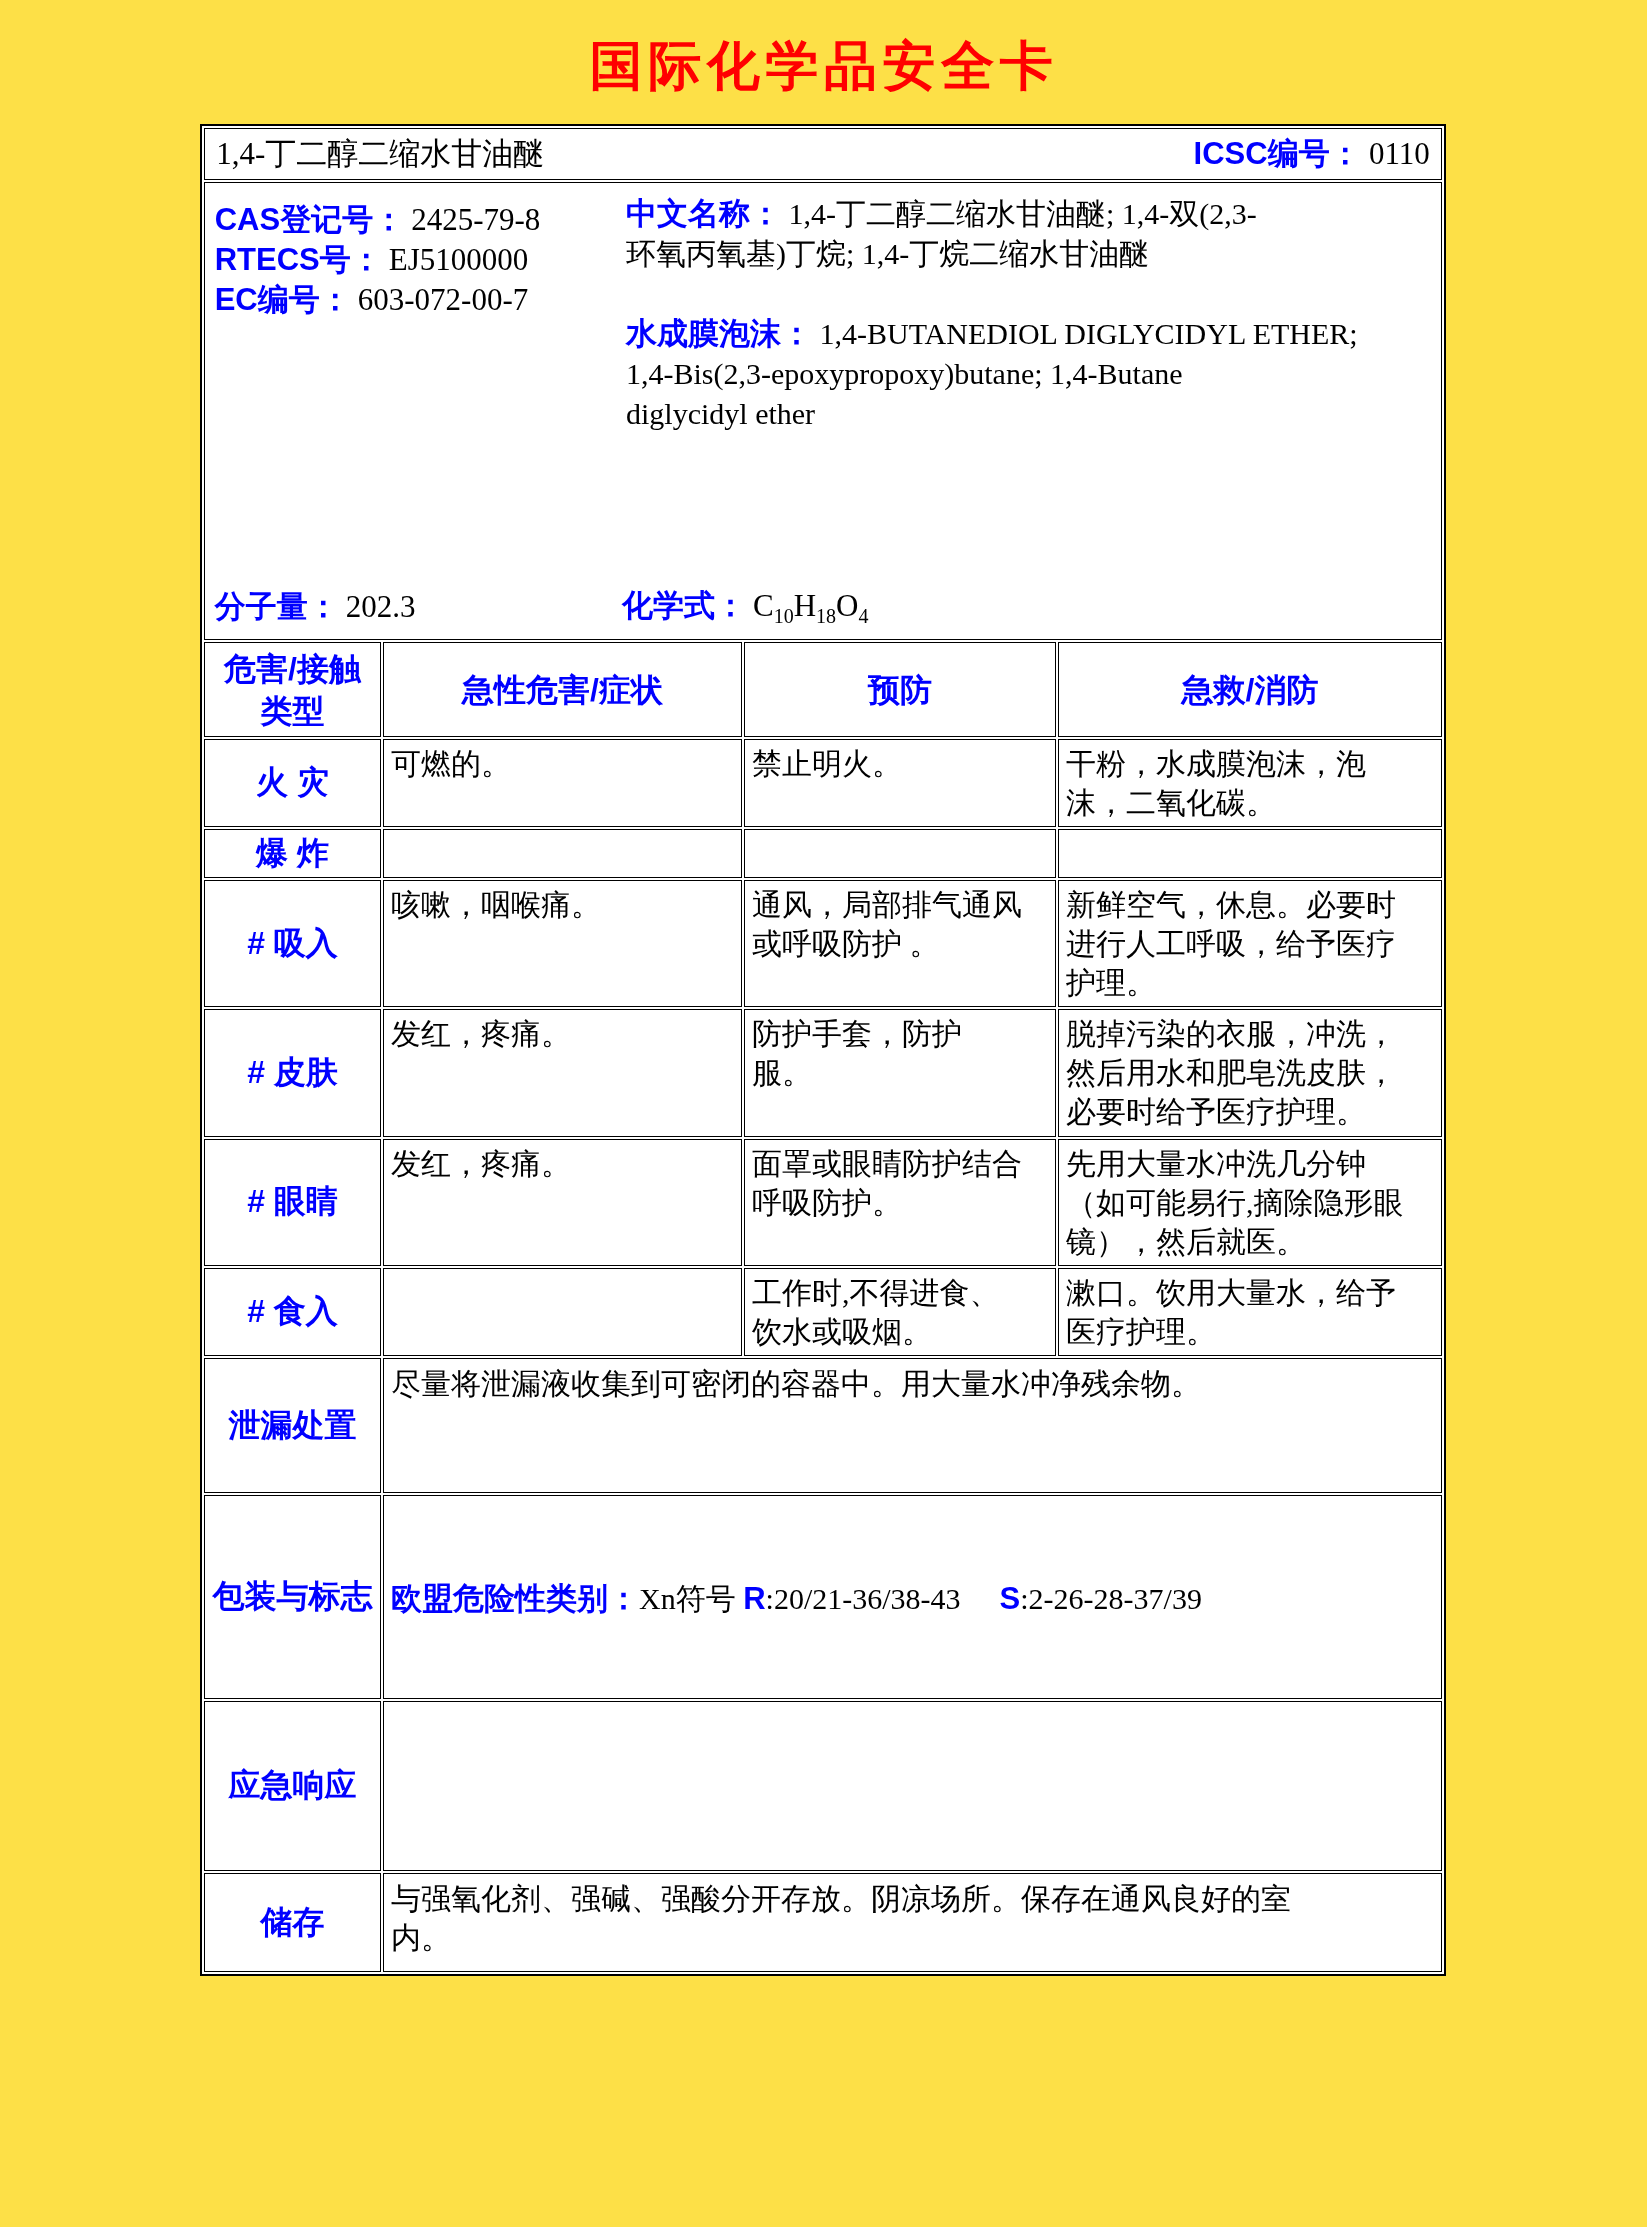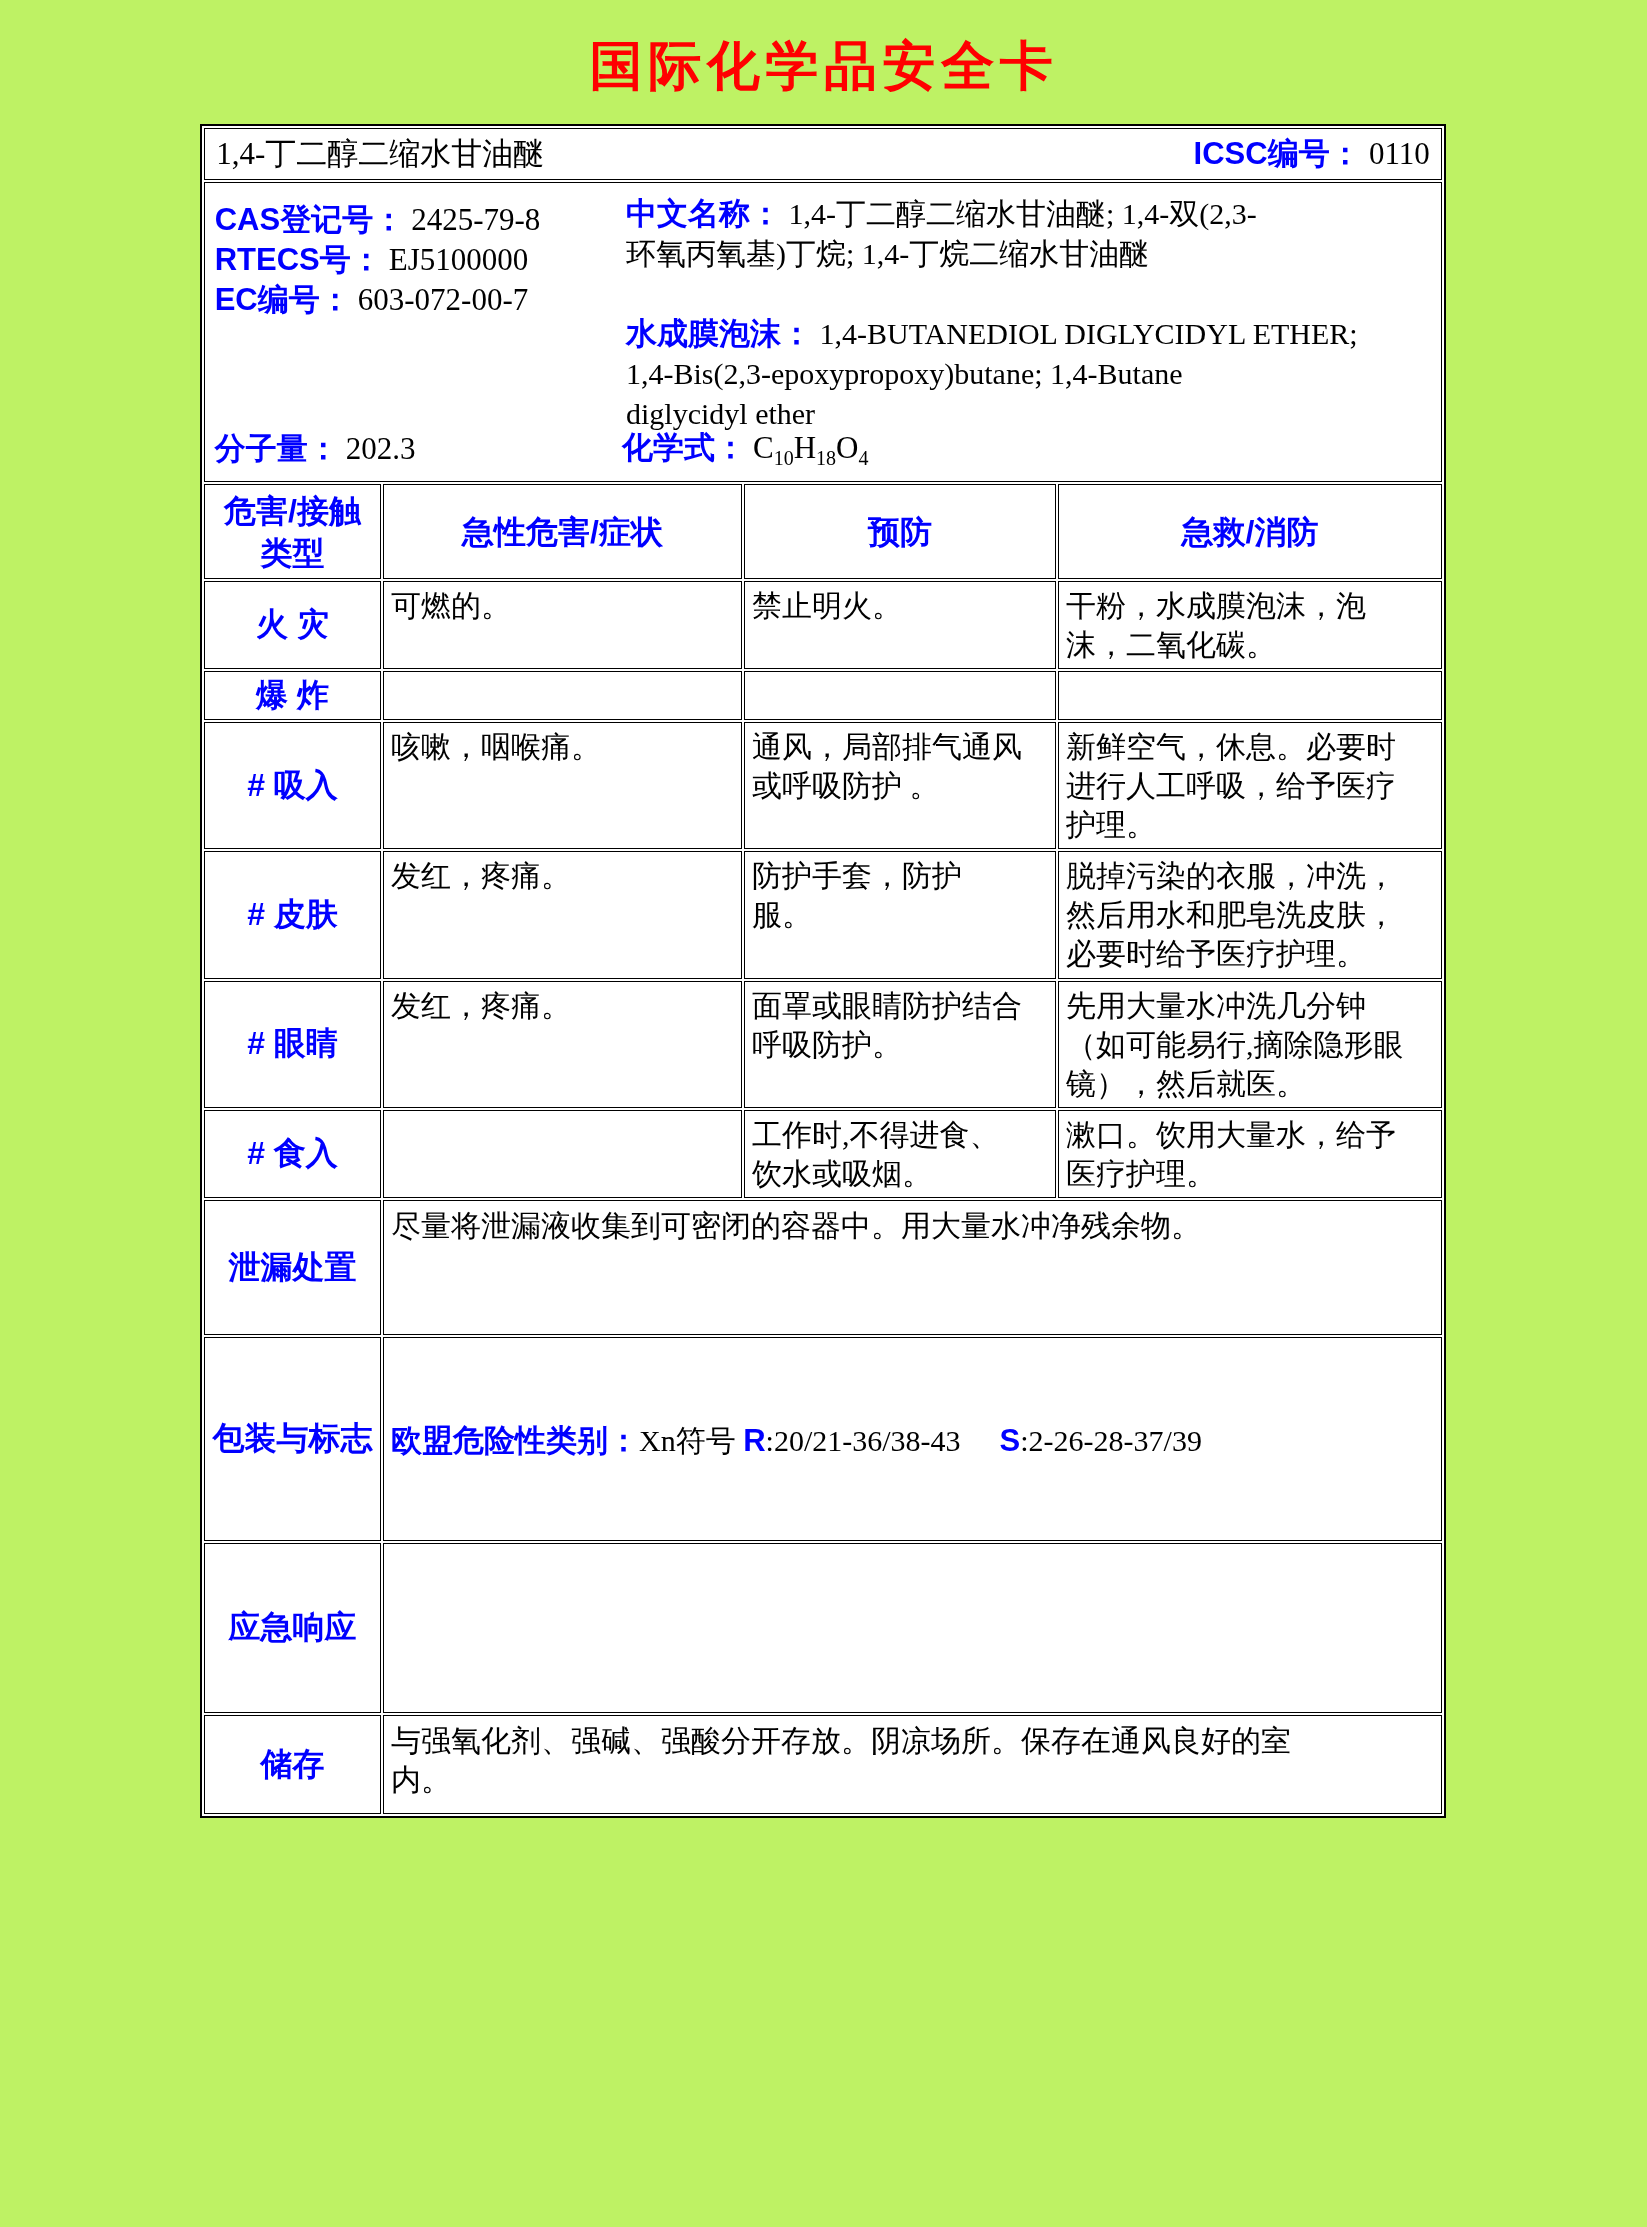--- a/index.html
+++ b/index.html
@@ -1,19 +1,19 @@
 <!DOCTYPE html>
 <html style="font-size:11px"><head>
 <meta charset="utf-8">
 <style>
   html,body{margin:0;padding:0;background:#ffffff;}
   .page{
     position:relative;
     width:1648px;height:2227px;
-    background:#bef264;
+    background:#fde047;
     font-family:"Liberation Serif","DejaVu Serif",serif;
     color:#000000;
   }
   .title{
     padding-top:31px;
     height:93px;
     text-align:center;
     font-size:53px;
     font-weight:bold;
     letter-spacing:5.6px;
@@ -63,21 +63,21 @@
     font-weight:bold;
     font-family:"Liberation Sans","DejaVu Sans",sans-serif;
     font-size:32px;
     line-height:42px;
     text-align:center;
     vertical-align:middle;
     white-space:pre-line;
   }
   
   .h-r1 td{height:52px;vertical-align:middle;}
-  .h-r2 td{height:300px;}
+  .h-r2 td{height:458px;}
   .h-hdr td{height:94px;}
   .h-fire td{height:78px;}
   .h-expl td{height:43px;}
   .h-cont td{height:50px;}
   .h-inh td{height:118px;}
   .h-skin td{height:117px;}
   .h-eyes td{height:111px;}
   .h-ing td{height:87px;}
   .h-spill td{height:135px;}
   .h-pack td{height:204px;}

